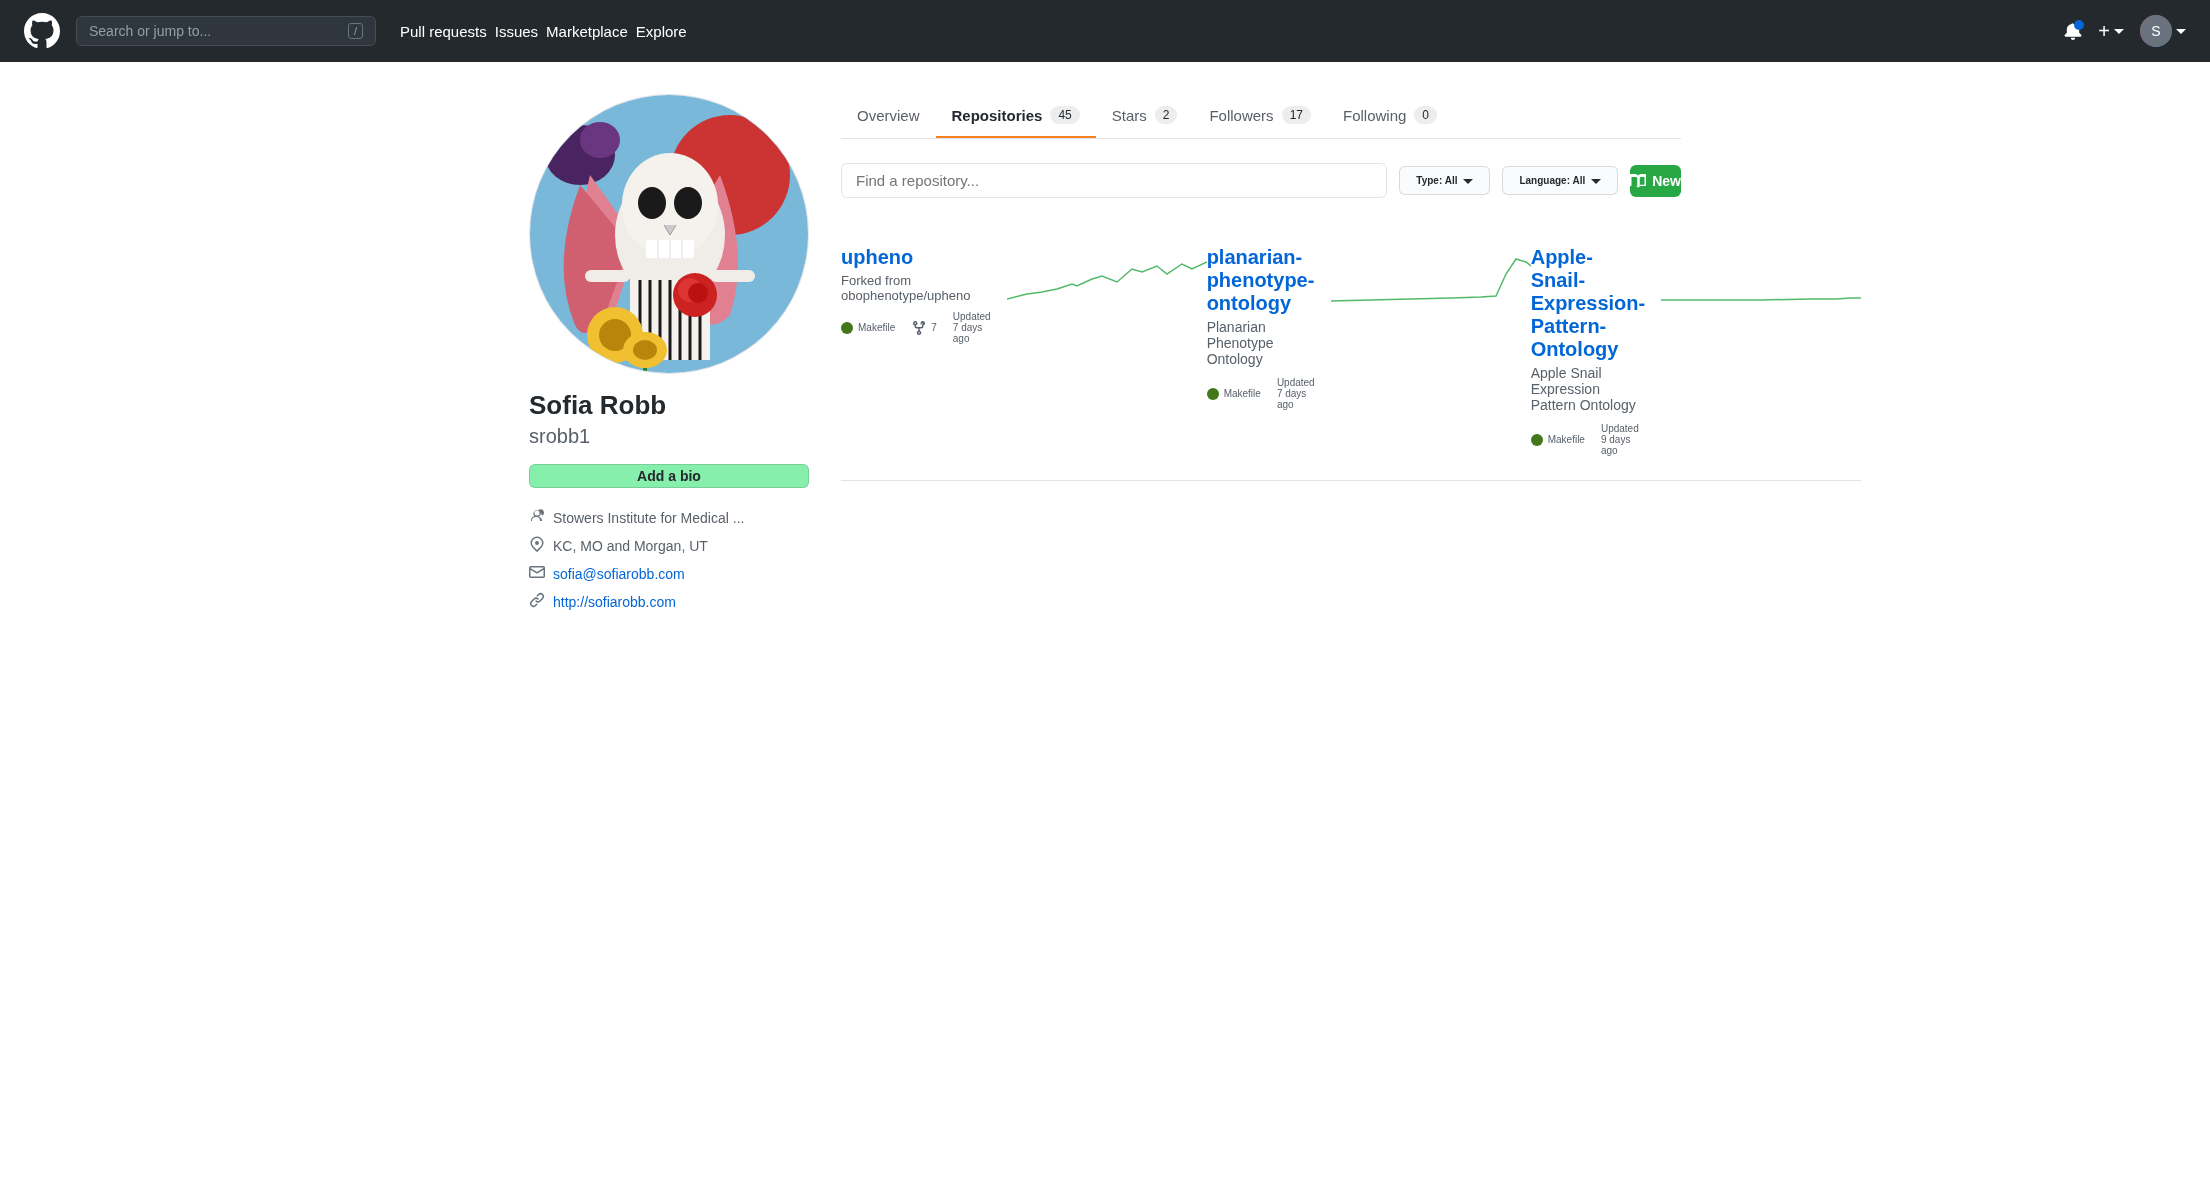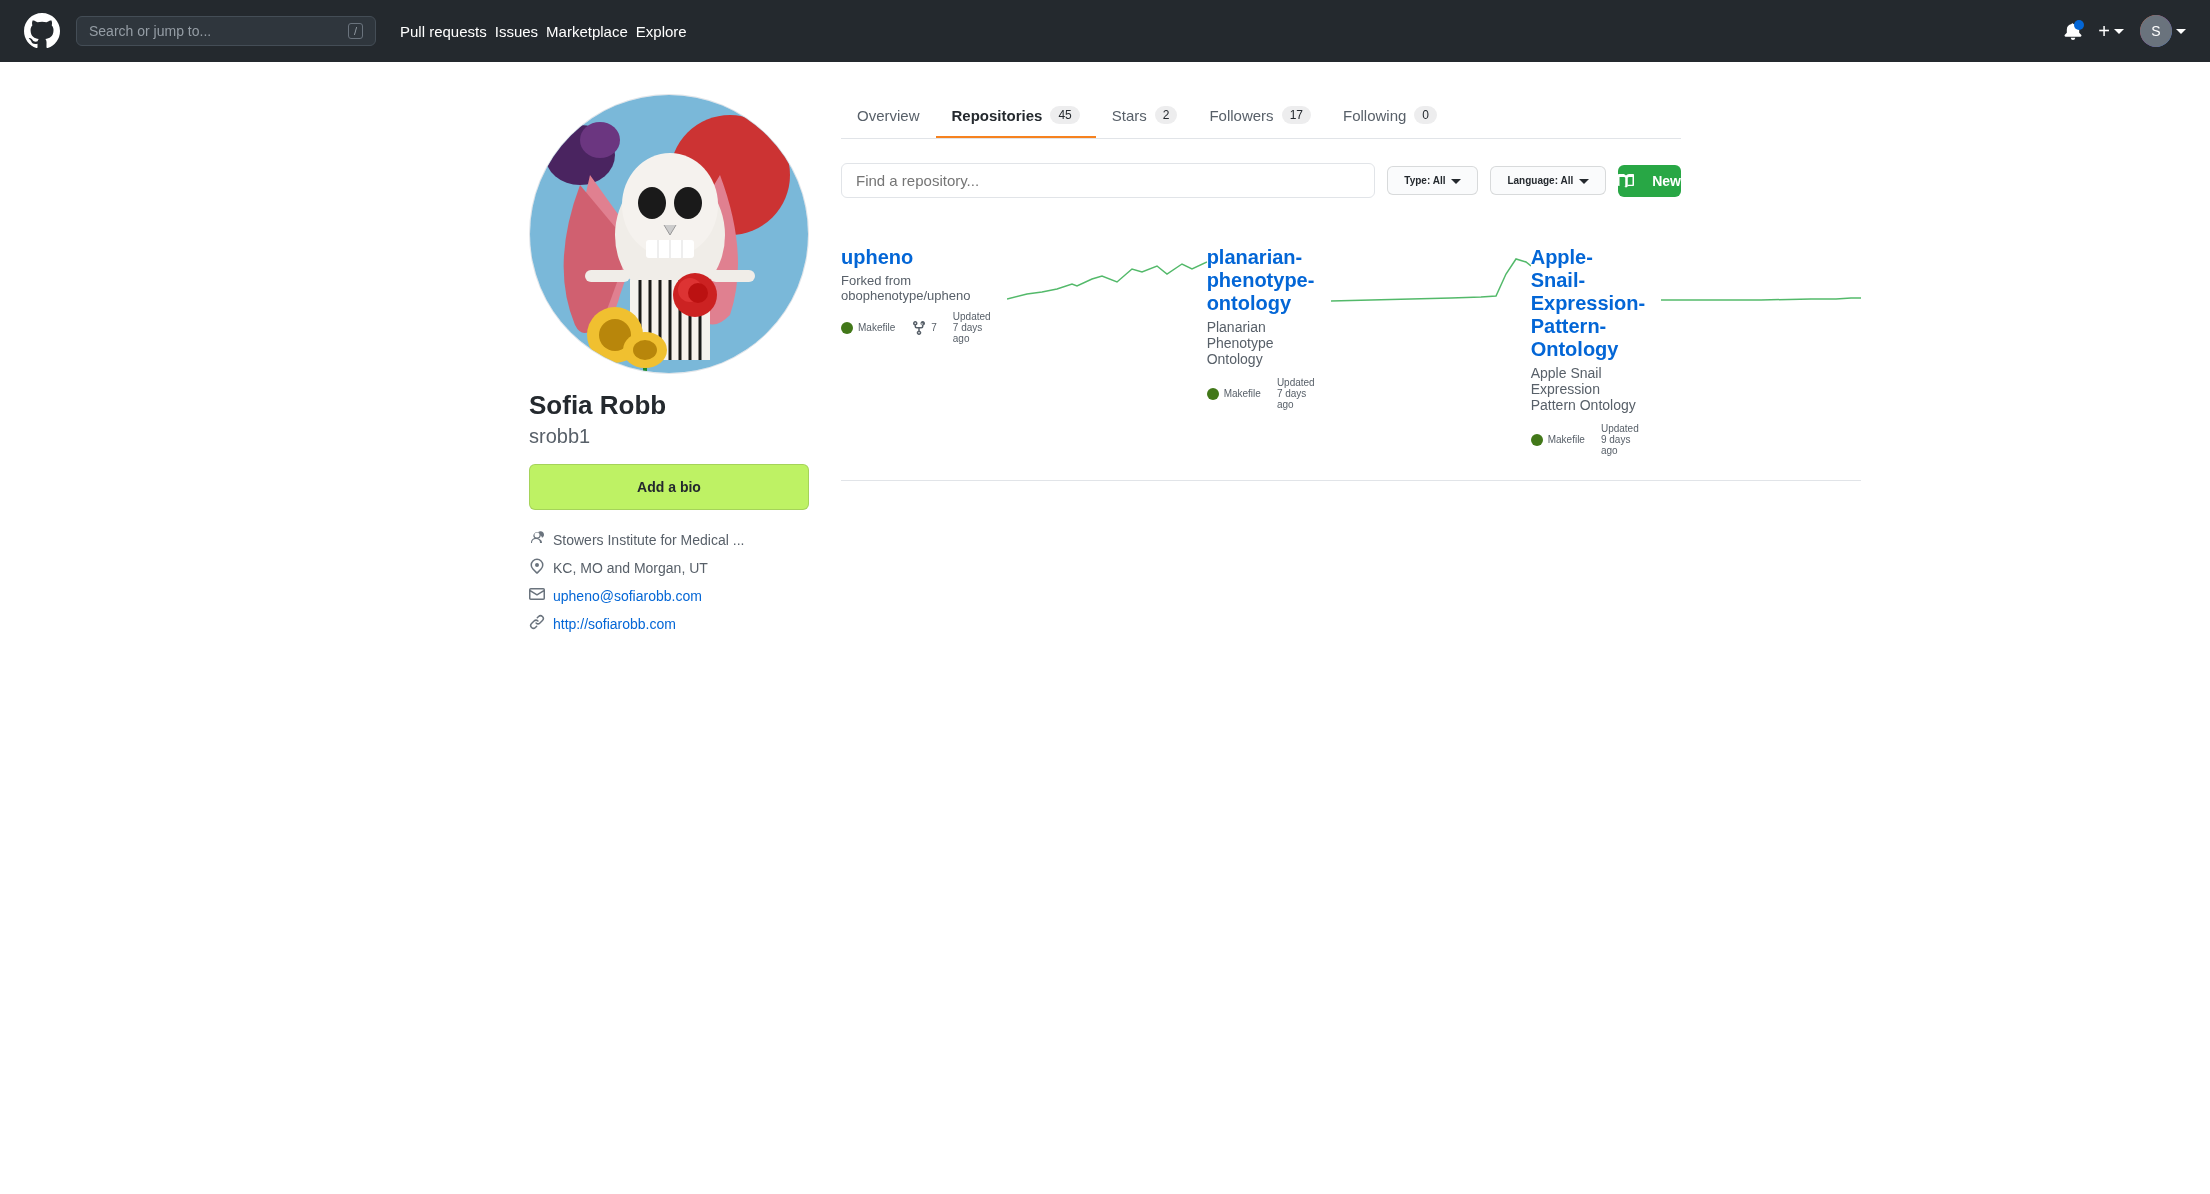--- a/index.html
+++ b/index.html
@@ -125,22 +125,22 @@
       margin-bottom: 4px;
     }
     .profile-username {
       font-size: 20px;
       font-weight: 300;
       color: #586069;
       margin-bottom: 16px;
     }
     .add-bio-btn {
       width: 100%;
-      padding: 14px 12px;
-      background: #bef264;
+      padding: 3px 12px;
+      background: #86efac;
       border: 1px solid rgba(27,31,35,0.15);
       border-radius: 6px;
       font-size: 14px;
       font-weight: 600;
       color: #24292e;
       cursor: pointer;
       margin-bottom: 20px;
       text-align: center;
     }
     .profile-meta {
@@ -232,21 +232,21 @@
       padding: 8px 0;
       background: #28a745;
       border: none;
       border-radius: 6px;
       font-size: 14px;
       font-weight: 600;
       color: #fff;
       cursor: pointer;
       display: flex;
       align-items: center;
-      gap: 18px;
+      gap: 6px;
       white-space: nowrap;
     }
 
     
     .repo-list {
       display: flex;
       flex-direction: row;
     }
     .repo-item {
       padding: 24px 0;
@@ -428,21 +428,21 @@
             </svg>
         </span>
         <span>KC, MO and Morgan, UT</span>
       </li>
       <li>
         <span class="meta-icon">
           <svg width="16" height="16" viewBox="0 0 16 16" fill="#6a737d">
               <path fill-rule="evenodd" d="M1.75 2A1.75 1.75 0 000 3.75v.736a.75.75 0 000 .027v7.737C0 13.216.784 14 1.75 14h12.5A1.75 1.75 0 0016 12.25v-8.5A1.75 1.75 0 0014.25 2H1.75zM14.5 4.07v-.32a.25.25 0 00-.25-.25H1.75a.25.25 0 00-.25.25v.32L8 7.88l6.5-3.81zm-13 1.74v6.441c0 .138.112.25.25.25h12.5a.25.25 0 00.25-.25V5.809L8.38 9.397a.75.75 0 01-.76 0L1.5 5.809z"></path>
             </svg>
         </span>
-        <a href="#">upheno@sofiarobb.com</a>
+        <a href="#">sofia@sofiarobb.com</a>
       </li>
       <li>
         <span class="meta-icon">
           <svg width="16" height="16" viewBox="0 0 16 16" fill="#6a737d">
               <path fill-rule="evenodd" d="M7.775 3.275a.75.75 0 001.06 1.06l1.25-1.25a2 2 0 112.83 2.83l-2.5 2.5a2 2 0 01-2.83 0 .75.75 0 00-1.06 1.06 3.5 3.5 0 004.95 0l2.5-2.5a3.5 3.5 0 00-4.95-4.95l-1.25 1.25zm-4.69 9.64a2 2 0 010-2.83l2.5-2.5a2 2 0 012.83 0 .75.75 0 001.06-1.06 3.5 3.5 0 00-4.95 0l-2.5 2.5a3.5 3.5 0 004.95 4.95l1.25-1.25a.75.75 0 00-1.06-1.06l-1.25 1.25a2 2 0 01-2.83 0z"></path>
             </svg>
         </span>
         <a href="#">http://sofiarobb.com</a>
       </li>
     </ul>

